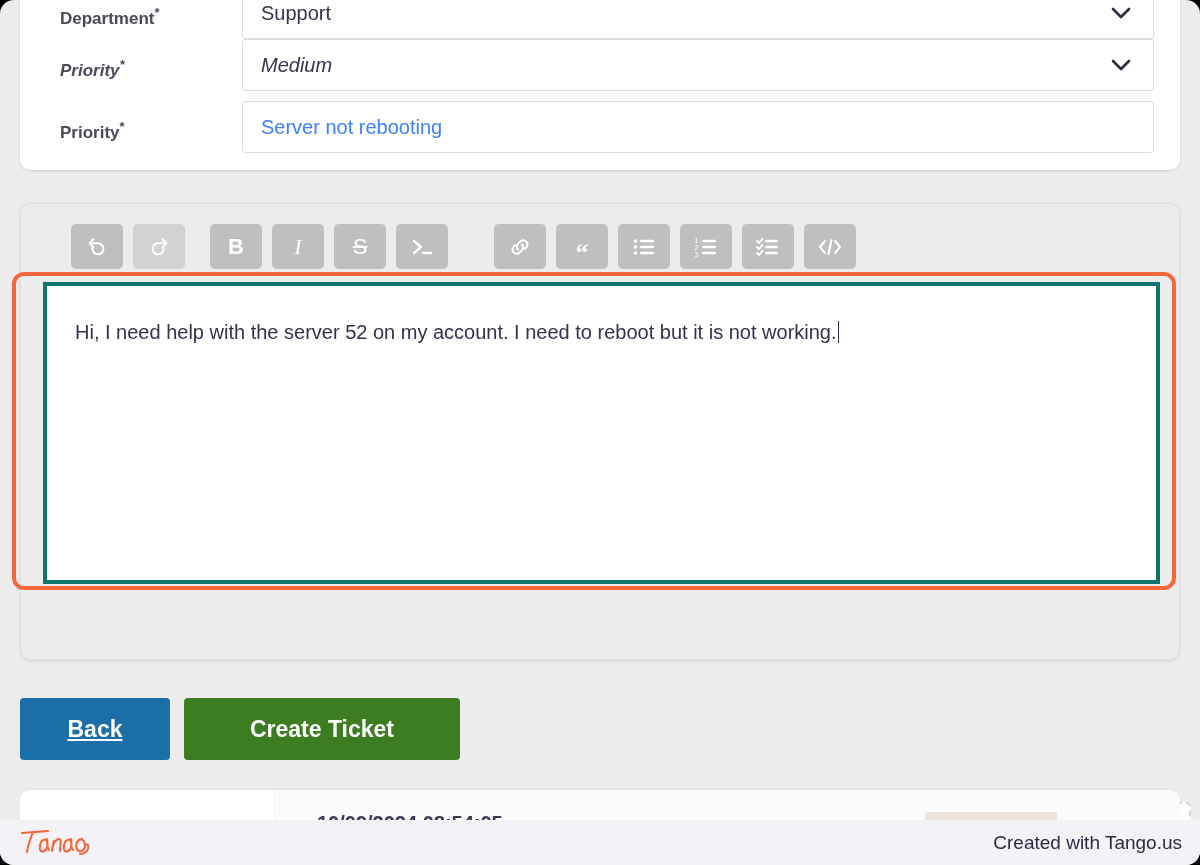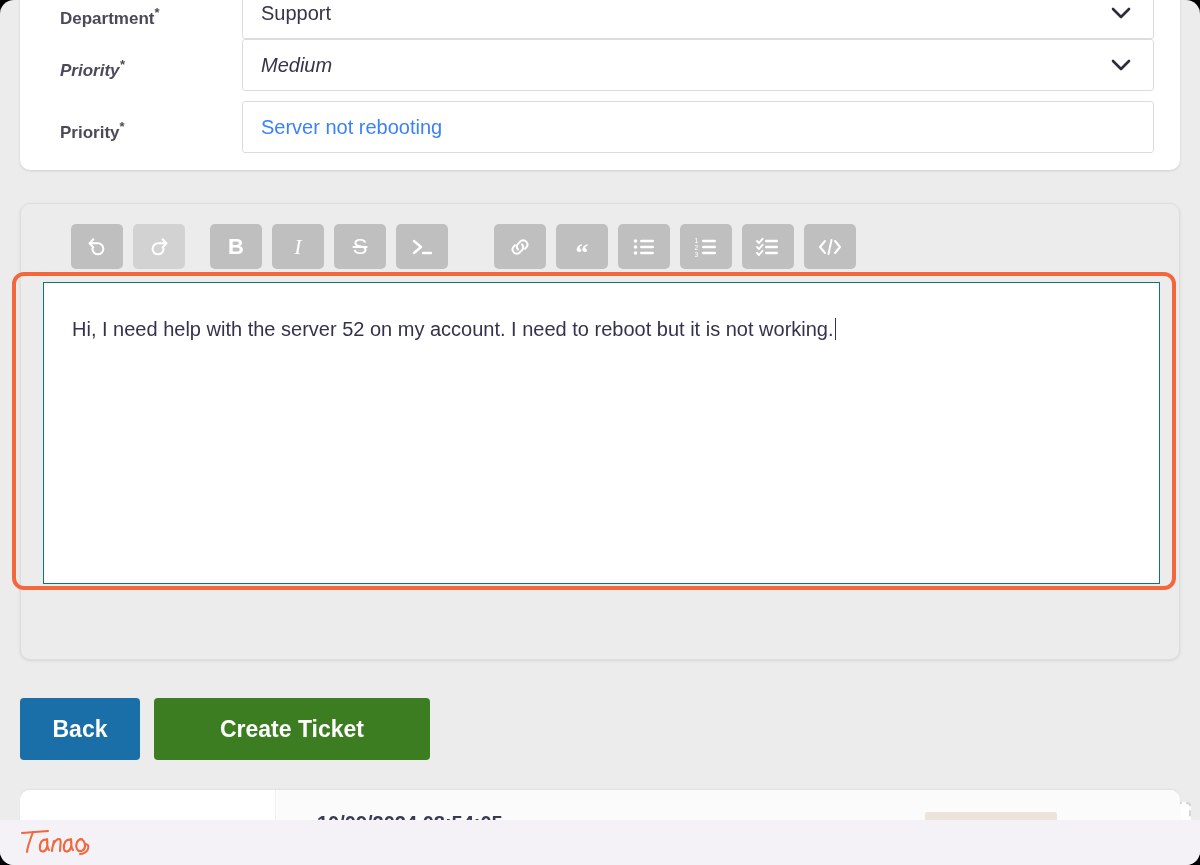--- a/index.html
+++ b/index.html
@@ -151,21 +151,21 @@
   .tb-btn .glyph.quote  { font-size: 26px; font-weight: bold; line-height: 0.6; padding-top: 12px; }
 
   
   #editor-body {
     position: absolute;
     left: 22px;
     top: 78px;
     width: 1117px;
     height: 302px;
     background: #ffffff;
-    border: 1px solid #0f766e;
+    border: 4px solid #0f766e;
   }
   #editor-text {
     position: absolute;
     left: 28px;
     top: 32px;
     right: 24px;
     font-size: 20px;
     line-height: 28px;
     color: #33334d;
     white-space: pre-wrap;
@@ -227,21 +227,21 @@
     color: #ffffff;
     font-size: 23px;
     font-weight: bold;
     font-family: "Liberation Sans", sans-serif;
     cursor: pointer;
     height: 62px;
     display: flex;
     align-items: center;
     justify-content: center;
   }
-  .btn.back   { background: #1a6fa8; width: 120px; }
+  .btn.back   { background: #1a6fa8; width: 150px; text-decoration: underline; }
   .btn.create { background: #3c7d22; width: 276px; }
 
   
   #bottom-peek {
     position: absolute;
     left: 20px;
     top: 790px;
     width: 1160px;
     height: 32px;
     background: #ffffff;
@@ -484,15 +484,16 @@
       <svg width="96" height="34" viewBox="0 0 96 34" fill="none" stroke="#f2683c" stroke-width="2.1" stroke-linecap="round" stroke-linejoin="round">
         <line x1="8" y1="7" x2="34" y2="5"></line>
         <path d="M19 6 C16 14 13 22 13 26"></path>
         <path d="M33 14 C28 12 25 18 26 23 C27 27 32 26 33 21 C33.6 18 33.4 15 33 13 C33 17 33 22 35 24"></path>
         <path d="M40 15 C39 19 38 23 38 25 C38 20 41 13 45 13 C48 13 46 20 46 25"></path>
         <path d="M57 14 C52 12 49 18 50 23 C51 27 56 26 57 21 C57.6 18 57.4 15 57 13 C57 17 57 22 59 24"></path>
         <path d="M68 13 C63 13 61 19 63 23 C65 27 71 25 71 20 C71 16 69 13 66 13"></path>
         <path d="M71 18 C74 18 75 20 74 23 C73 26 69 28 66 28"></path>
       </svg>
     </span>
+    <span id="footer-note">Created with Tango.us</span>
   </div>
 
 </div>
 
 </body></html>

